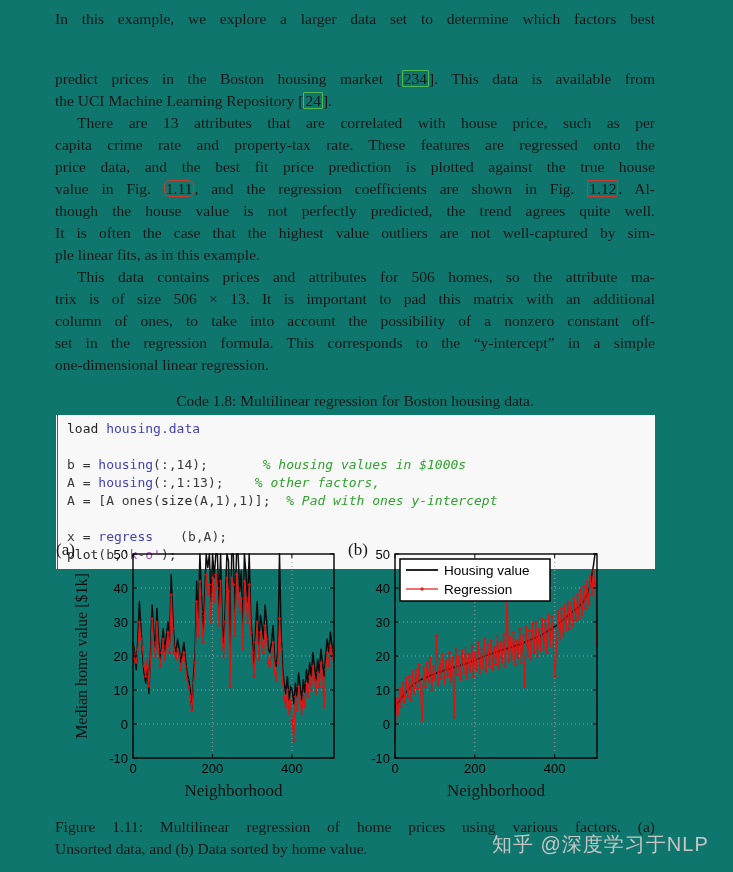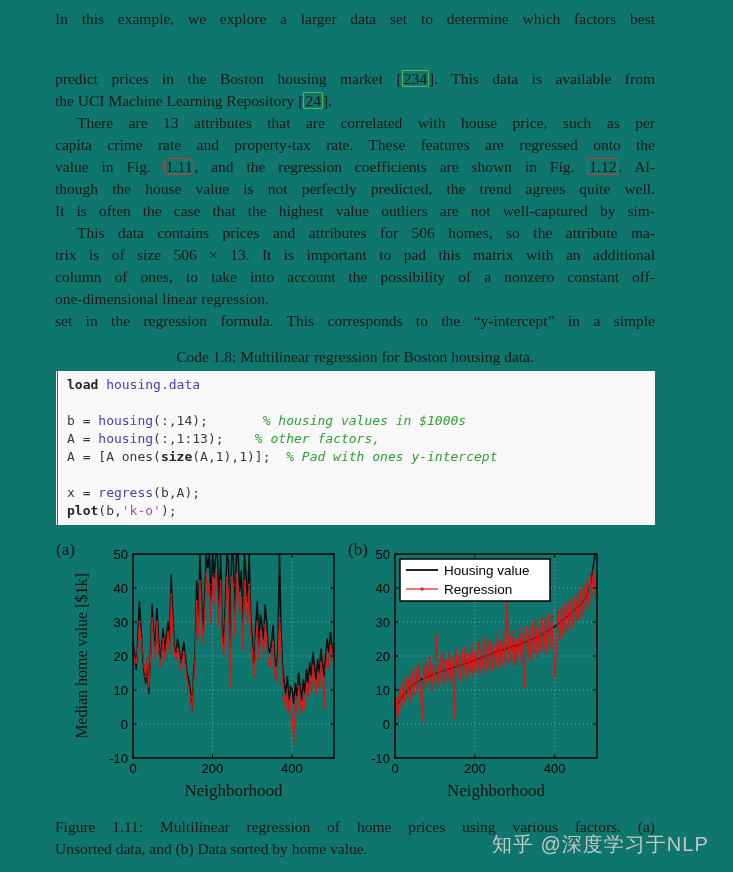--- a/index.html
+++ b/index.html
@@ -16,21 +16,21 @@
     display:inline-block; border:1px solid; padding:0 1px; line-height:15px;
     border-radius:1px;
   }
   .code-caption { text-align:center; font-size:15.5px; line-height:20px; margin:15px 0 4px 0; }
   .code-block {
     background:#f8f8f8; border-left:3px double #555;
     font-family:"DejaVu Sans Mono", monospace; font-size:13px; line-height:18px;
     padding:5px 4px 5px 9px; width:584px;
   }
   .code-line { white-space:pre; }
-  .cw-kw { font-weight:bold; }
+  .cw-kw { font-weight:normal; }
   .cw-cm { font-style:italic; }
   .figure-area { position:absolute; top:540px; left:0; width:733px; height:268px; }
   .panel-label { position:absolute; font-size:17px; color:#171717; }
   .plot-svg { position:absolute; top:6px; }
   .fig-caption { position:absolute; top:816px; left:55px; width:600px; font-size:15.5px; line-height:22px; }
   .watermark {
     position:absolute; top:831px; left:492px; width:245px;
     font-size:20px; color:#c6c6c6; letter-spacing:1px;
     font-family:"Liberation Sans", sans-serif; white-space:nowrap;
   }
@@ -42,41 +42,43 @@
   <div class="textcol">
     <div>
         <div class="para">
           <div class="line">In this example, we explore a larger data set to determine which factors best</div>
           <div class="line">predict prices in the Boston housing market [<span class="refbox" style="border-color: rgb(85, 184, 79); margin-top: 40px;">234</span>]. This data is available from</div>
           <div class="line last">the UCI Machine Learning Repository [<span class="refbox" style="border-color: rgb(85, 184, 79);">24</span>].</div>
         </div>
         <div class="para">
           <div class="line first-indent">There are 13 attributes that are correlated with house price, such as per</div>
           <div class="line">capita crime rate and property-tax rate. These features are regressed onto the</div>
+          <div class="line">price data, and the best fit price prediction is plotted against the true house</div>
           <div class="line">value in Fig. <span class="refbox" style="border-color: rgb(204, 58, 48); border-radius: 6px;">1.11</span>, and the regression coefficients are shown in Fig. <span class="refbox" style="border-color: rgb(204, 58, 48);">1.12</span>. Al-</div>
           <div class="line">though the house value is not perfectly predicted, the trend agrees quite well.</div>
           <div class="line">It is often the case that the highest value outliers are not well-captured by sim-</div>
+          <div class="line last">ple linear fits, as in this example.</div>
         </div>
         <div class="para">
           <div class="line first-indent">This data contains prices and attributes for 506 homes, so the attribute ma-</div>
           <div class="line">trix is of size 506 × 13.  It is important to pad this matrix with an additional</div>
           <div class="line">column of ones, to take into account the possibility of a nonzero constant off-</div>
+          <div class="line">set in the regression formula. This corresponds to the “y-intercept” in a simple</div>
           <div class="line last">one-dimensional linear regression.</div>
-          <div class="line">set in the regression formula. This corresponds to the “y-intercept” in a simple</div>
         </div>
       </div>
     <div class="code-caption">Code 1.8: Multilinear regression for Boston housing data.</div>
     <div class="code-block" style="background: rgb(248, 248, 248);">
         <div class="code-line"><span class="cw-kw" style="color: rgb(38, 38, 38);">load</span><span class="cw-df" style="color: rgb(58, 58, 58);"> </span><span class="cw-id" style="color: rgb(67, 67, 182);">housing.data</span></div>
         <div class="code-line">&nbsp;</div>
         <div class="code-line"><span class="cw-df" style="color: rgb(58, 58, 58);">b = </span><span class="cw-id" style="color: rgb(67, 67, 182);">housing</span><span class="cw-df" style="color: rgb(58, 58, 58);">(:,14);       </span><span class="cw-cm" style="color: rgb(47, 161, 47);">% housing values in $1000s</span></div>
         <div class="code-line"><span class="cw-df" style="color: rgb(58, 58, 58);">A = </span><span class="cw-id" style="color: rgb(67, 67, 182);">housing</span><span class="cw-df" style="color: rgb(58, 58, 58);">(:,1:13);    </span><span class="cw-cm" style="color: rgb(47, 161, 47);">% other factors,</span></div>
         <div class="code-line"><span class="cw-df" style="color: rgb(58, 58, 58);">A = [A ones(</span><span class="cw-kw" style="color: rgb(38, 38, 38);">size</span><span class="cw-df" style="color: rgb(58, 58, 58);">(A,1),1)];  </span><span class="cw-cm" style="color: rgb(47, 161, 47);">% Pad with ones y-intercept</span></div>
         <div class="code-line">&nbsp;</div>
-        <div class="code-line"><span class="cw-df" style="color: rgb(58, 58, 58);">x = </span><span class="cw-id" style="color: rgb(67, 67, 182); text-align: center;">regress</span><span class="cw-df" style="color: rgb(58, 58, 58);">(b,A);</span></div>
+        <div class="code-line"><span class="cw-df" style="color: rgb(58, 58, 58);">x = </span><span class="cw-id" style="color: rgb(67, 67, 182); text-align: center;">regress</span><span class="cw-df" style="color: rgb(58, 58, 58); margin-left: 27px;">(b,A);</span></div>
         <div class="code-line"><span class="cw-kw" style="color: rgb(38, 38, 38);">plot</span><span class="cw-df" style="color: rgb(58, 58, 58);">(b,</span><span class="cw-st" style="color: rgb(164, 75, 189);">'k-o'</span><span class="cw-df" style="color: rgb(58, 58, 58);">);</span></div>
       </div>
   </div>
 
   <div class="figure-area">
     <div class="panel-label" style="left:56px; top:0px;">(a)</div>
     <div class="panel-label" style="left:348px; top:0px;">(b)</div>
     <svg id="plot-a" class="plot-svg" style="left:55px;" width="300" height="262">
         <g stroke="#9a9a9a" stroke-width="1" stroke-dasharray="1 3">
           <line x1="157.44664031620553" y1="8" x2="157.44664031620553" y2="212"></line>

